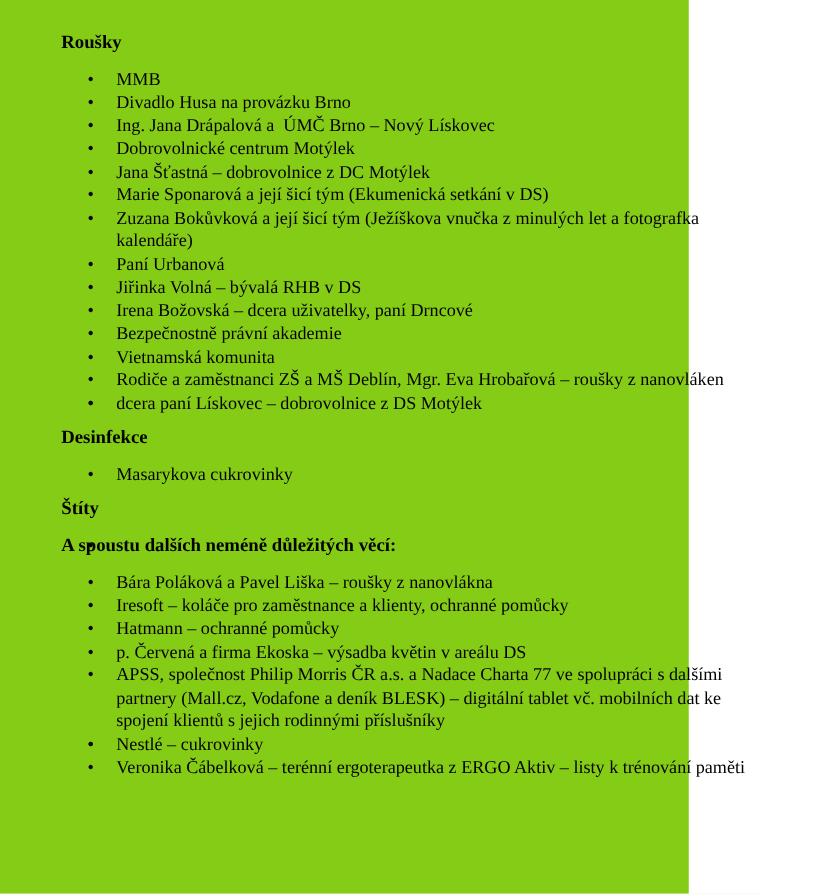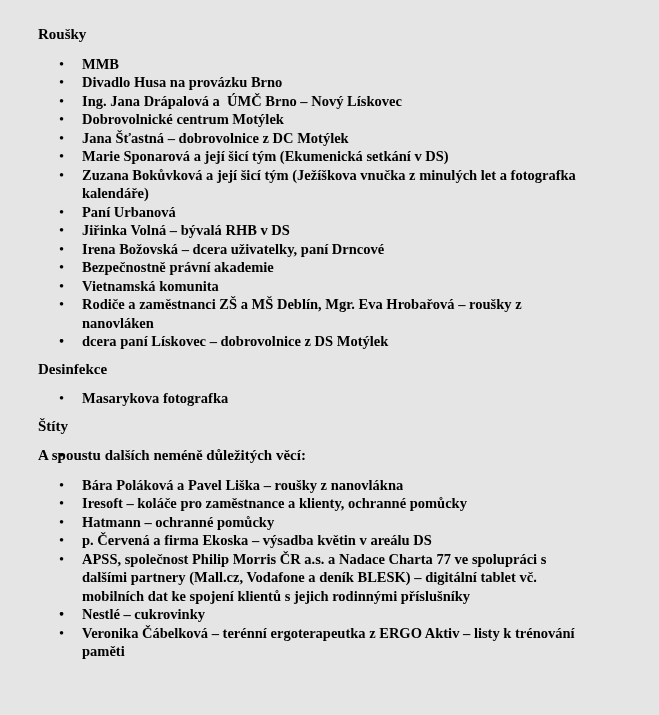--- a/index.html
+++ b/index.html
@@ -9,24 +9,24 @@
   }
   body {
     width: 659px;
     height: 715px;
     overflow: hidden;
     font-family: "Liberation Serif", "DejaVu Serif", serif;
     color: #000000;
   }
   .document-page {
     box-sizing: border-box;
-    width: 659px;
+    width: 551px;
     height: 715px;
-    padding: 25px 20px 0 38px;
-    background: #e5e5e5;
+    padding: 25px 20px 0 49px;
+    background: #84cc16;
   }
   .section-heading {
     font-size: 15px;
     line-height: 18.5px;
     font-weight: bold;
     margin: 0 0 11px 0;
     white-space: pre-wrap;
   }
   ul.bullet-list {
     list-style: none;
@@ -43,21 +43,20 @@
   }
   li.bullet-item .bullet-glyph {
     position: absolute;
     left: 21px;
     top: 0;
     line-height: 18.5px;
     font-size: 14.5px;
   }
   li.bullet-item .item-text {
     white-space: pre-wrap;
-    font-weight: bold;
   }
 </style>
 </head>
 <body>
 
 <div class="document-page">
   <div>
       <div class="section-heading">Roušky</div>
       <ul class="bullet-list">
         <li class="bullet-item"><span class="bullet-glyph">•</span><span class="item-text">MMB</span></li>
@@ -71,21 +70,21 @@
         <li class="bullet-item"><span class="bullet-glyph">•</span><span class="item-text">Jiřinka Volná – bývalá RHB v DS</span></li>
         <li class="bullet-item"><span class="bullet-glyph">•</span><span class="item-text">Irena Božovská – dcera uživatelky, paní Drncové</span></li>
         <li class="bullet-item"><span class="bullet-glyph">•</span><span class="item-text">Bezpečnostně právní akademie</span></li>
         <li class="bullet-item"><span class="bullet-glyph">•</span><span class="item-text">Vietnamská komunita</span></li>
         <li class="bullet-item"><span class="bullet-glyph">•</span><span class="item-text">Rodiče a zaměstnanci ZŠ a MŠ Deblín, Mgr. Eva Hrobařová – roušky z nanovláken</span></li>
         <li class="bullet-item"><span class="bullet-glyph">•</span></li>
         <li class="bullet-item"><span class="bullet-glyph">•</span><span class="item-text">dcera paní Lískovec – dobrovolnice z DS Motýlek</span></li>
       </ul>
       <div class="section-heading">Desinfekce</div>
       <ul class="bullet-list">
-        <li class="bullet-item"><span class="bullet-glyph">•</span><span class="item-text">Masarykova fotografka</span></li>
+        <li class="bullet-item"><span class="bullet-glyph">•</span><span class="item-text">Masarykova cukrovinky</span></li>
       </ul>
       <div class="section-heading">Štíty</div>
       <ul class="bullet-list">
         <li class="bullet-item"><span class="bullet-glyph">•</span></li>
       </ul>
       <div class="section-heading">A spoustu dalších neméně důležitých věcí:</div>
       <ul class="bullet-list">
         <li class="bullet-item"><span class="bullet-glyph">•</span><span class="item-text">Bára Poláková a Pavel Liška – roušky z nanovlákna</span></li>
         <li class="bullet-item"><span class="bullet-glyph">•</span><span class="item-text">Iresoft – koláče pro zaměstnance a klienty, ochranné pomůcky</span></li>
         <li class="bullet-item"><span class="bullet-glyph">•</span><span class="item-text">Hatmann – ochranné pomůcky</span></li>

